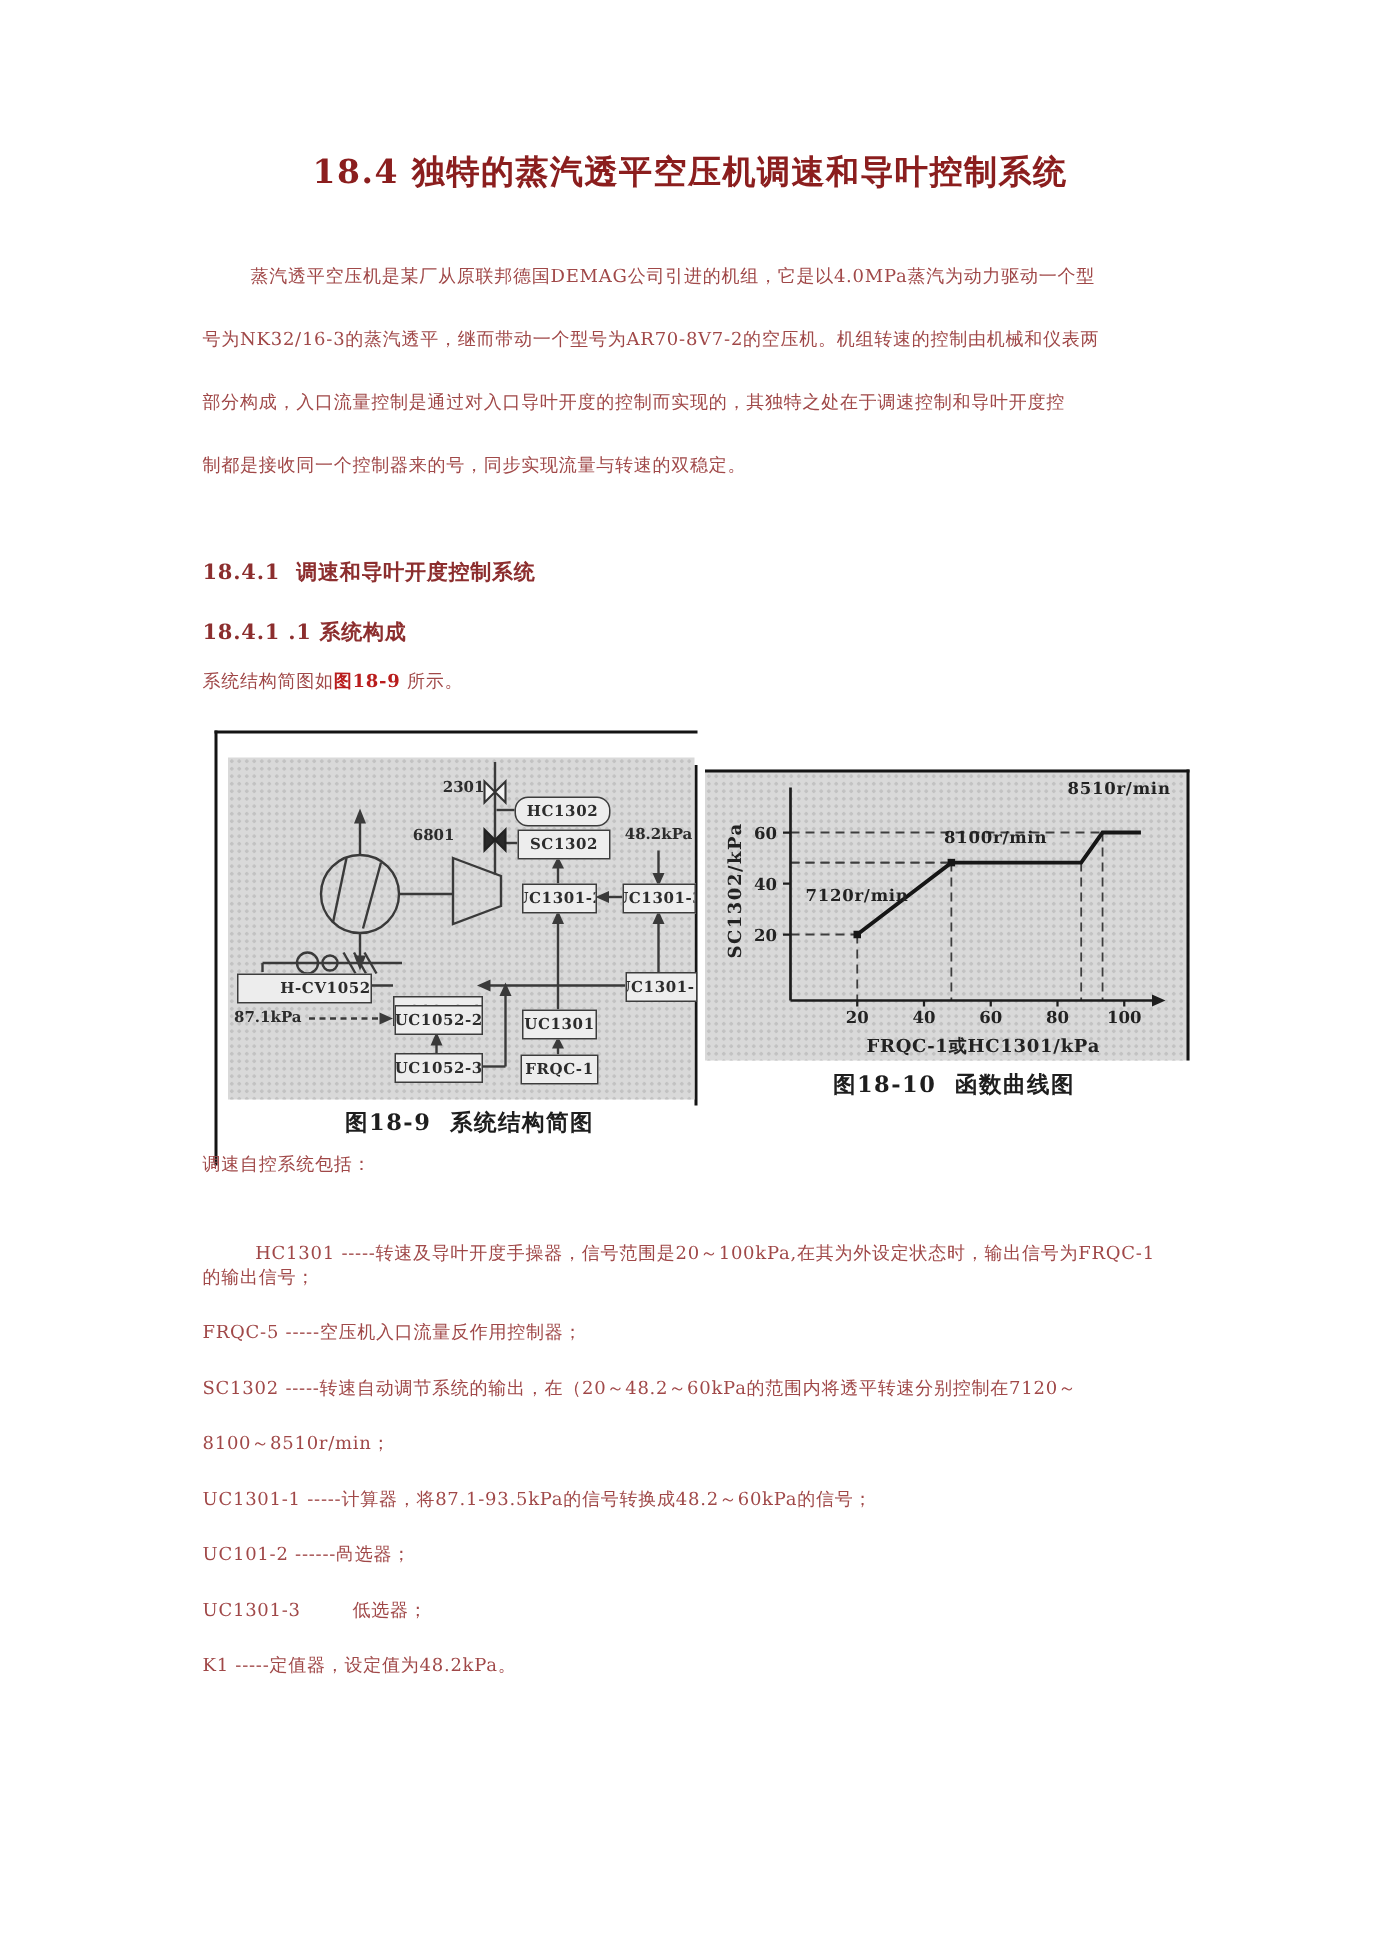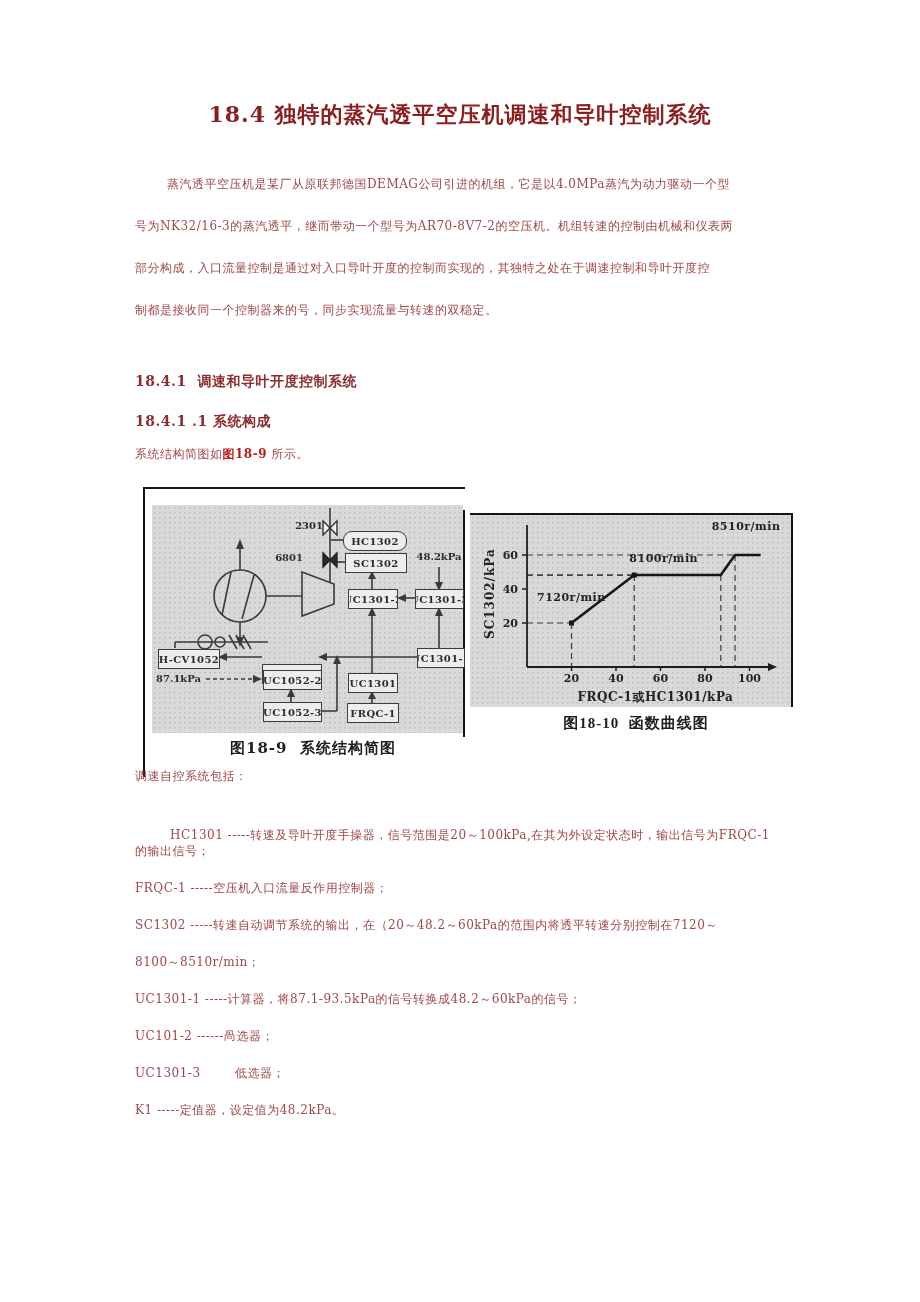--- a/index.html
+++ b/index.html
@@ -141,29 +141,29 @@
     <div class="dbox" style="left:200px;top:44px;width:62px;height:18px;border-radius:9px;">HC1302</div>
     <div class="dbox" style="left:202px;top:66px;width:60px;height:18px;">SC1302</div>
     <div class="dbox" style="left:205px;top:102px;width:48px;height:18px;">UC1301-2</div>
     <div class="dbox" style="left:272px;top:102px;width:47px;height:18px;">UC1301-3</div>
     <div class="dbox" style="left:274px;top:161px;width:46px;height:18px;">UC1301-1</div>
     <div class="dbox" style="left:119px;top:177px;width:58px;height:18px;">UC1052-1</div>
     <div class="dbox" style="left:120px;top:183px;width:57px;height:18px;">UC1052-2</div>
     <div class="dbox" style="left:120px;top:215px;width:57px;height:18px;">UC1052-3</div>
     <div class="dbox" style="left:205px;top:186px;width:48px;height:18px;">UC1301</div>
     <div class="dbox" style="left:204px;top:216px;width:50px;height:18px;">FRQC-1</div>
-    <div class="dbox" style="left:15px;top:162px;width:60px;height:18px;">H-CV1052</div>
+    <div class="dbox" style="left:15px;top:162px;width:60px;height:18px;padding-left:28px;">H-CV1052</div>
 
     <div class="dlabel" style="left:130px;top:33px;width:50px;text-align:right;">2301</div>
     <div class="dlabel" style="left:112px;top:65px;width:48px;text-align:right;">6801</div>
     <div class="dlabel" style="left:270px;top:64px;width:52px;text-align:center;">48.2kPa</div>
     <div class="dlabel" style="left:13px;top:186px;width:48px;">87.1kPa</div>
 
     <div class="fcap" style="left:60px;top:252px;width:220px;">图18-9  系统结构简图</div>
-    <div class="fcap" style="left:398px;top:227px;width:190px;font-family:Liberation Serif, serif;">图18-10  函数曲线图</div>
+    <div class="fcap" style="left:398px;top:227px;width:190px;">图18-10  函数曲线图</div>
 
     <svg id="chart-svg" class="dsvg" style="left:327px;top:26px;" width="321" height="192" viewBox="0 0 321 192">
         <line x1="57" y1="110" x2="101.5" y2="110" stroke="#3d3d3d" stroke-width="1.2" stroke-dasharray="6 4"></line>
         <line x1="101.5" y1="110" x2="101.5" y2="154" stroke="#3d3d3d" stroke-width="1.2" stroke-dasharray="6 4"></line>
         <line x1="57" y1="62.06" x2="164.245" y2="62.06" stroke="#3d3d3d" stroke-width="1.2" stroke-dasharray="6 4"></line>
         <line x1="164.245" y1="62.06" x2="164.245" y2="154" stroke="#3d3d3d" stroke-width="1.2" stroke-dasharray="6 4"></line>
         <line x1="57" y1="62.06" x2="250.79749999999999" y2="62.06" stroke="#3d3d3d" stroke-width="1.2" stroke-dasharray="6 4"></line>
         <line x1="250.79749999999999" y1="62.06" x2="250.79749999999999" y2="154" stroke="#3d3d3d" stroke-width="1.2" stroke-dasharray="6 4"></line>
         <line x1="57" y1="42" x2="265.0375" y2="42" stroke="#3d3d3d" stroke-width="1.2" stroke-dasharray="6 4"></line>
         <line x1="265.0375" y1="42" x2="265.0375" y2="154" stroke="#3d3d3d" stroke-width="1.2" stroke-dasharray="6 4"></line>
@@ -193,21 +193,21 @@
         <text x="159.35000000000002" y="48.8" font-size="11" font-weight="600" fill="#222" letter-spacing="0.5" font-family="&quot;DejaVu Serif&quot;,&quot;Liberation Serif&quot;,serif">8100r/min</text>
         <text x="241.675" y="16.5" font-size="11" font-weight="600" fill="#222" letter-spacing="0.5" font-family="&quot;DejaVu Serif&quot;,&quot;Liberation Serif&quot;,serif">8510r/min</text>
       </svg>
     <div class="axlabel" style="left:400px;top:202px;width:225px;">FRQC-1或HC1301/kPa</div>
     <div class="ylabel" style="left:340px;top:62px;height:90px;">SC1302/kPa</div>
   </div>
 
   <div class="tline" style="top:768px;">调速自控系统包括：</div>
   <div class="tline" style="top:827px;text-align:center;">HC1301 -----转速及导叶开度手操器，信号范围是20～100kPa,在其为外设定状态时，输出信号为FRQC-1</div>
   <div class="tline" style="top:843px;">的输出信号；</div>
-  <div class="tline" style="top:880px;">FRQC-1 -----空压机入口流量反作用控制器；</div>
+  <div class="tline" style="top:880px;">FRQC-5 -----空压机入口流量反作用控制器；</div>
   <div class="tline" style="top:917px;">SC1302 -----转速自动调节系统的输出，在（20～48.2～60kPa的范围内将透平转速分别控制在7120～</div>
   <div class="tline" style="top:954px;">8100～8510r/min；</div>
   <div class="tline" style="top:991px;">UC1301-1 -----计算器，将87.1-93.5kPa的信号转换成48.2～60kPa的信号；</div>
   <div class="tline" style="top:1028px;">UC101-2 ------咼选器；</div>
   <div class="tline" style="top:1065px;">UC1301-3        低选器；</div>
   <div class="tline" style="top:1102px;">K1 -----定值器，设定值为48.2kPa。</div>
 
 </div>
 
 </body></html>

